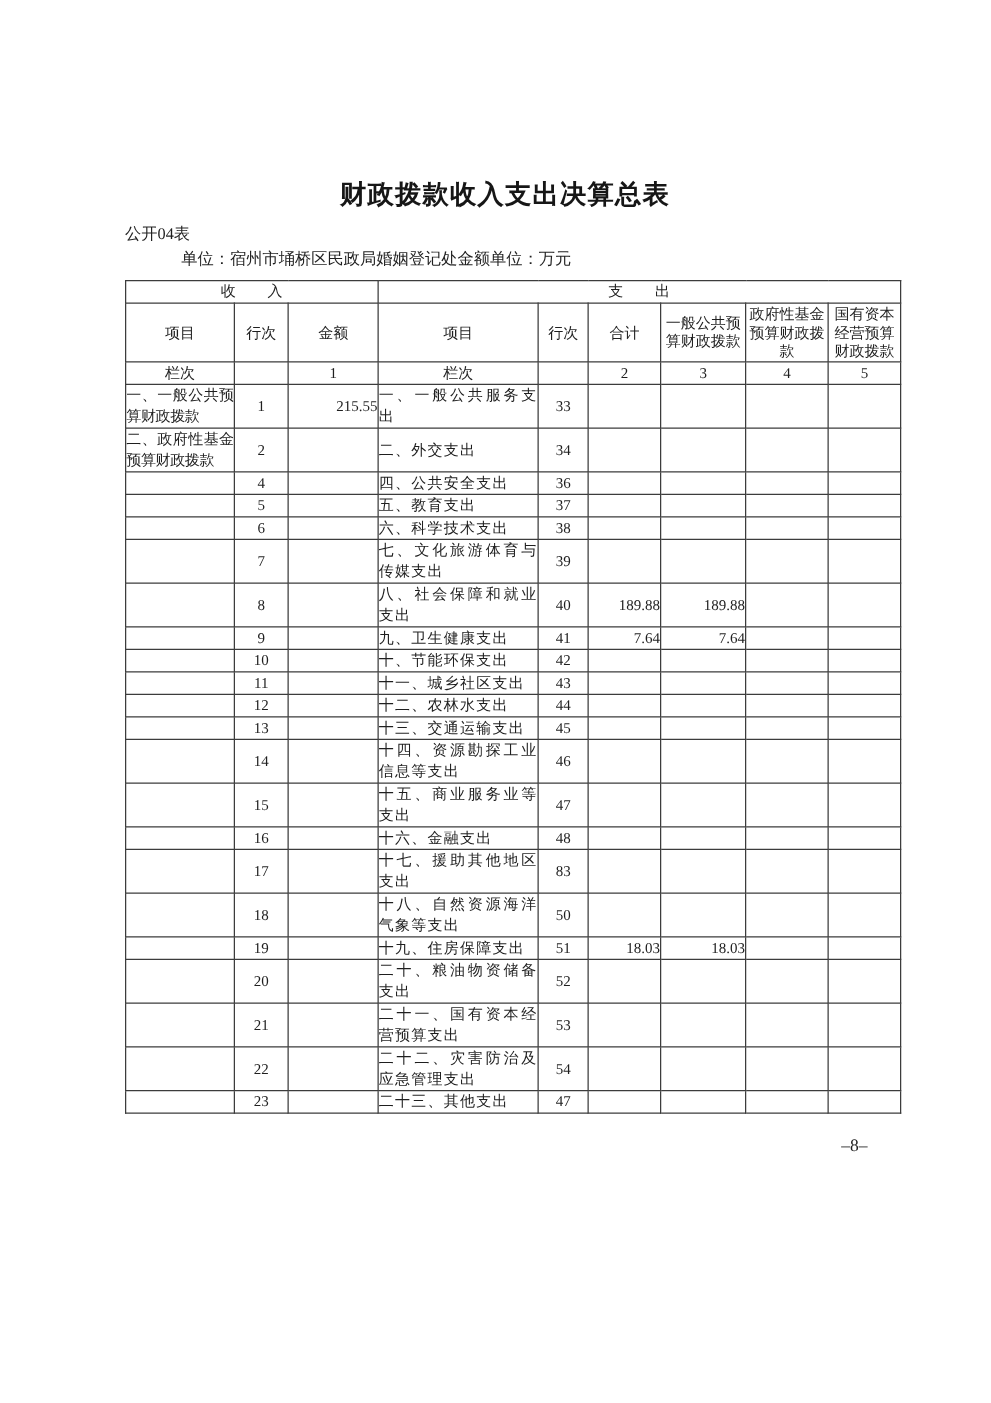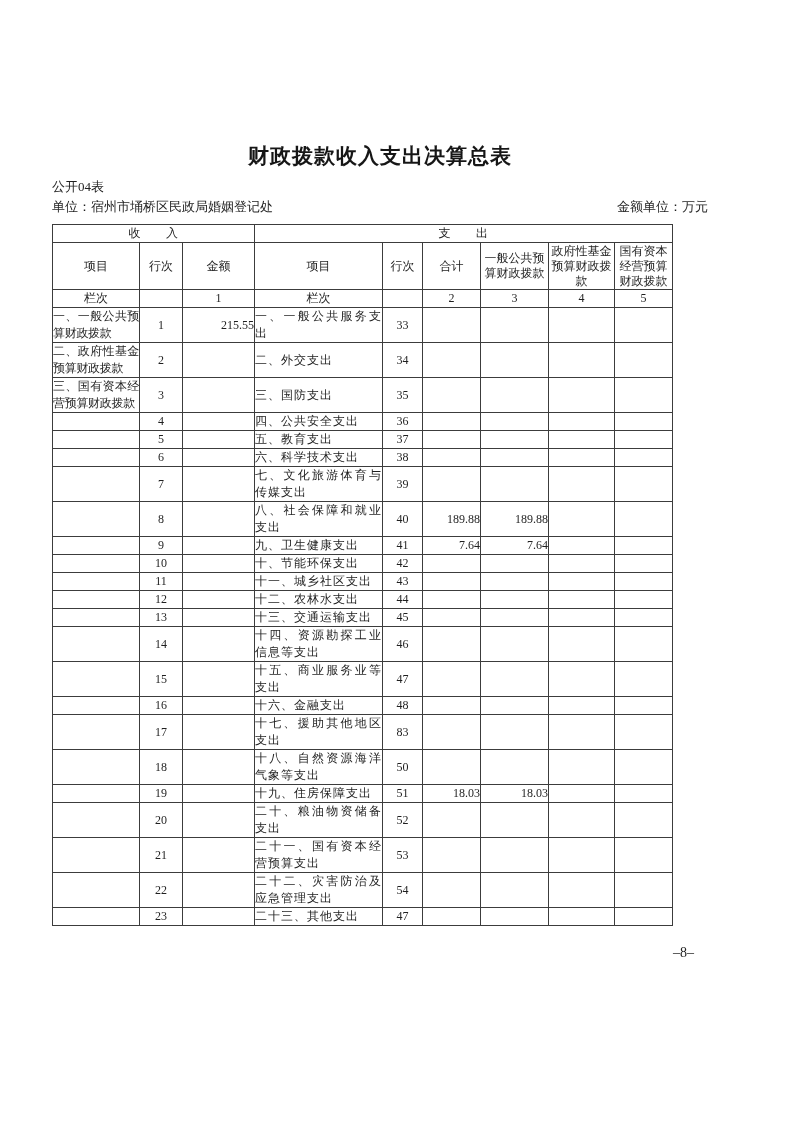--- a/index.html
+++ b/index.html
@@ -3,21 +3,21 @@
 <meta charset="utf-8">
 <style>
   html, body { margin: 0; padding: 0; background: #e8e8e8; }
   .page {
     position: relative;
     width: 793px;
     height: 1122px;
     margin: 0 auto;
     background: #ffffff;
     box-sizing: border-box;
-    padding: 143px 85px 0 52px;
+    padding: 143px 85px 0 100px;
     font-family: "Liberation Serif", "DejaVu Serif", serif;
     color: #1f1f1f;
     overflow: hidden;
   }
   .title {
     margin: 0;
     text-align: center;
     font-family: "Liberation Sans", "DejaVu Sans", sans-serif;
     font-weight: 700;
     font-size: 21px;
@@ -26,24 +26,25 @@
     color: #161616;
   }
   .form-code {
     margin-top: 9px;
     text-align: left;
     font-size: 13px;
     line-height: 17px;
   }
   .meta-row {
     display: flex;
-    justify-content: space-between;
+    justify-content: flex-start;
     margin-top: 3px;
     font-size: 13px;
     line-height: 17px;
+    margin-left: 45px;
   }
   table.budget {
     border-collapse: collapse;
     table-layout: fixed;
     width: 620px;
     margin-top: 9px;
   }
   table.budget th, table.budget td {
     border: 1px solid #3c3c3c;
     font-weight: normal;
@@ -140,31 +141,20 @@
           <td class="line">2</td>
           <td class="amount"></td>
           <td class="item expense-item">二、外交支出</td>
           <td class="line">34</td>
           <td class="amount"></td>
           <td class="amount"></td>
           <td class="amount"></td>
           <td class="amount"></td>
         </tr>
         <tr>
-          <td class="item income-item">三、国有资本经营预算财政拨款</td>
-          <td class="line">3</td>
-          <td class="amount"></td>
-          <td class="item expense-item">三、国防支出</td>
-          <td class="line">35</td>
-          <td class="amount"></td>
-          <td class="amount"></td>
-          <td class="amount"></td>
-          <td class="amount"></td>
-        </tr>
-        <tr>
           <td class="item income-item"></td>
           <td class="line">4</td>
           <td class="amount"></td>
           <td class="item expense-item">四、公共安全支出</td>
           <td class="line">36</td>
           <td class="amount"></td>
           <td class="amount"></td>
           <td class="amount"></td>
           <td class="amount"></td>
         </tr>

